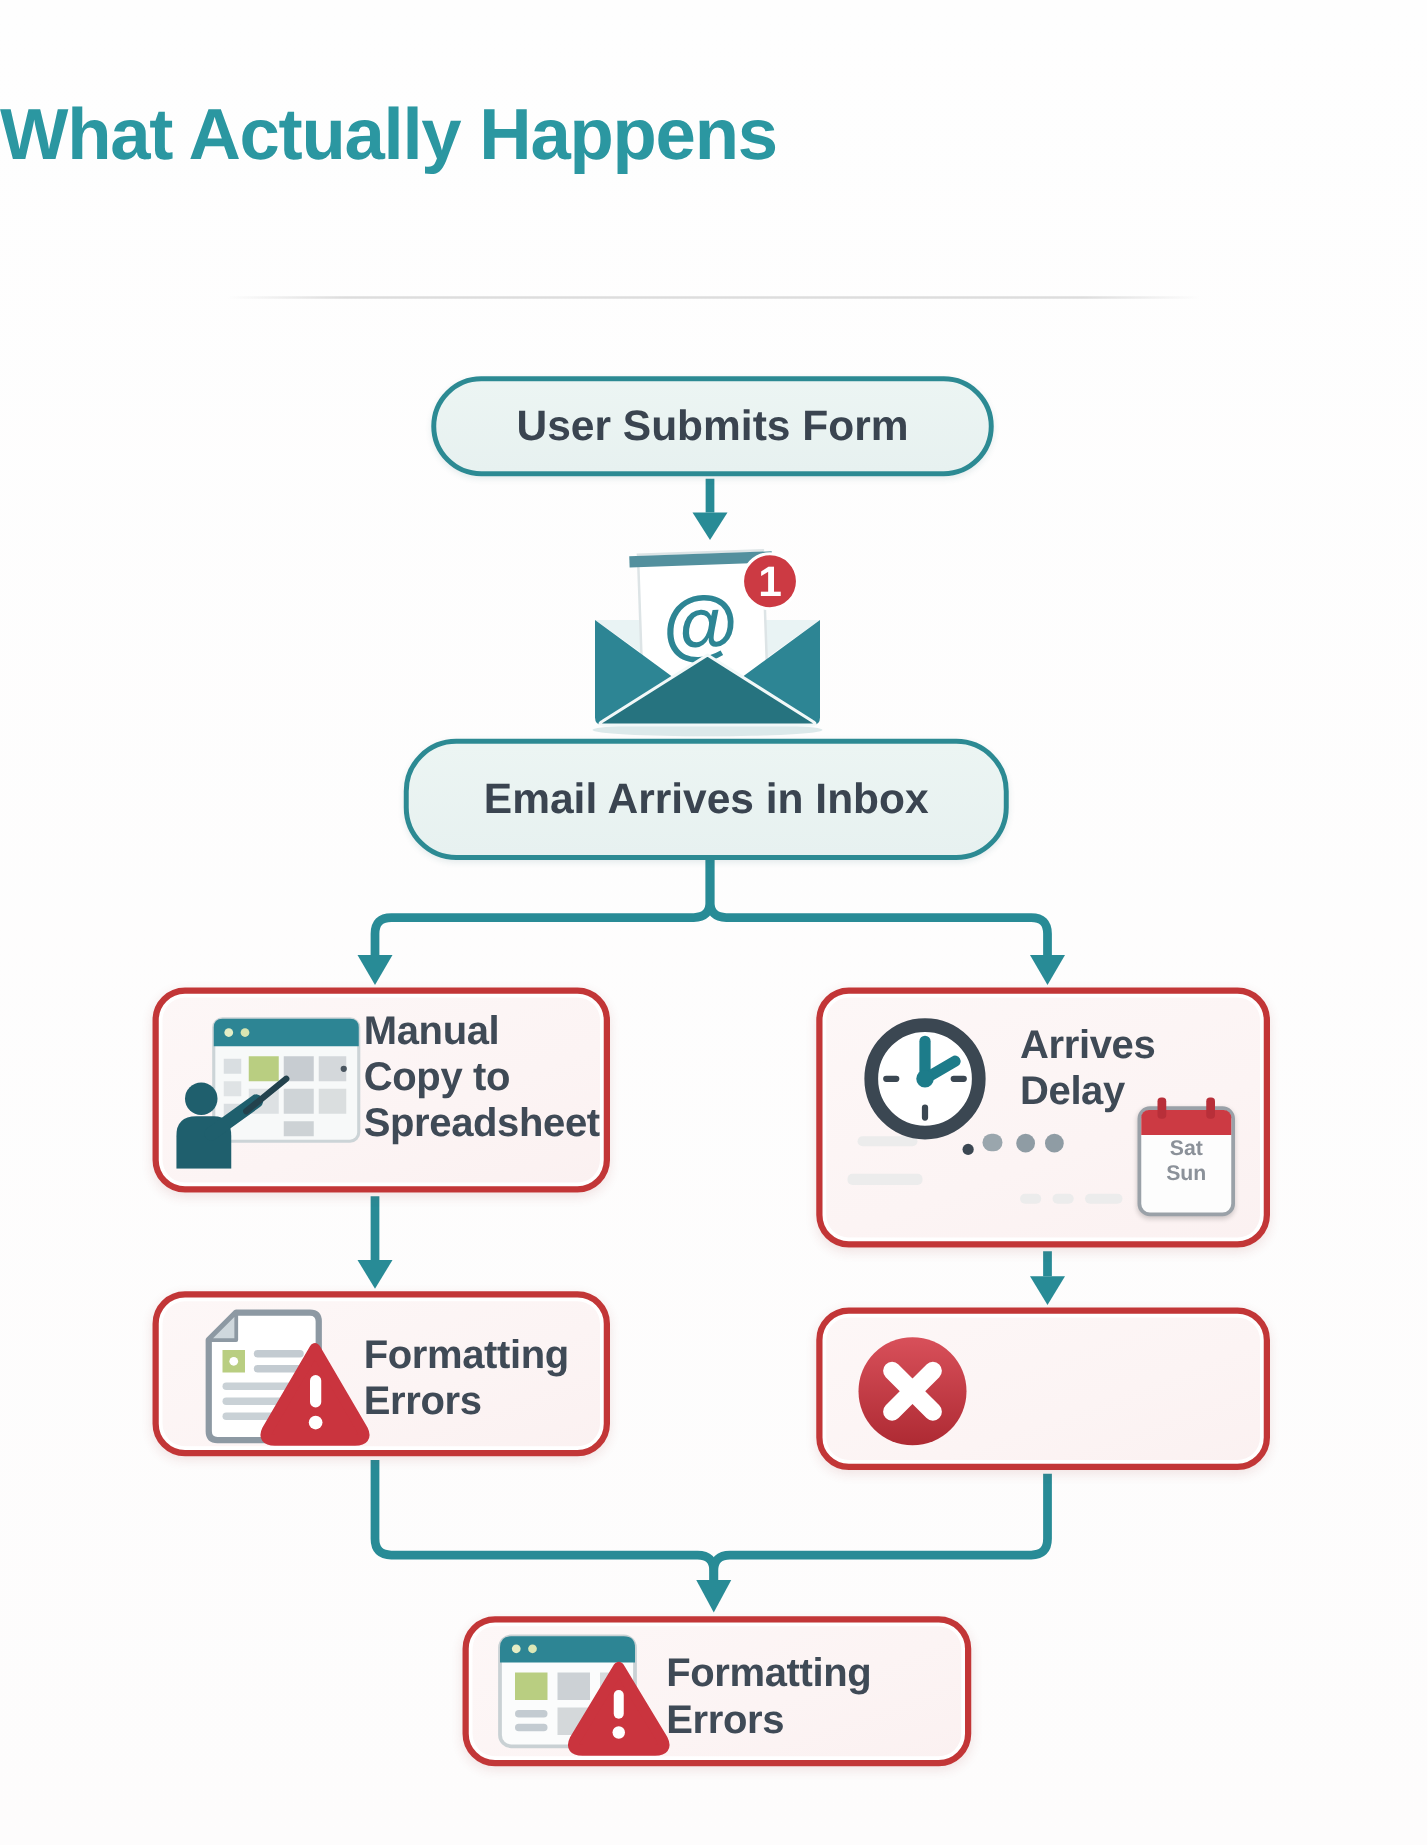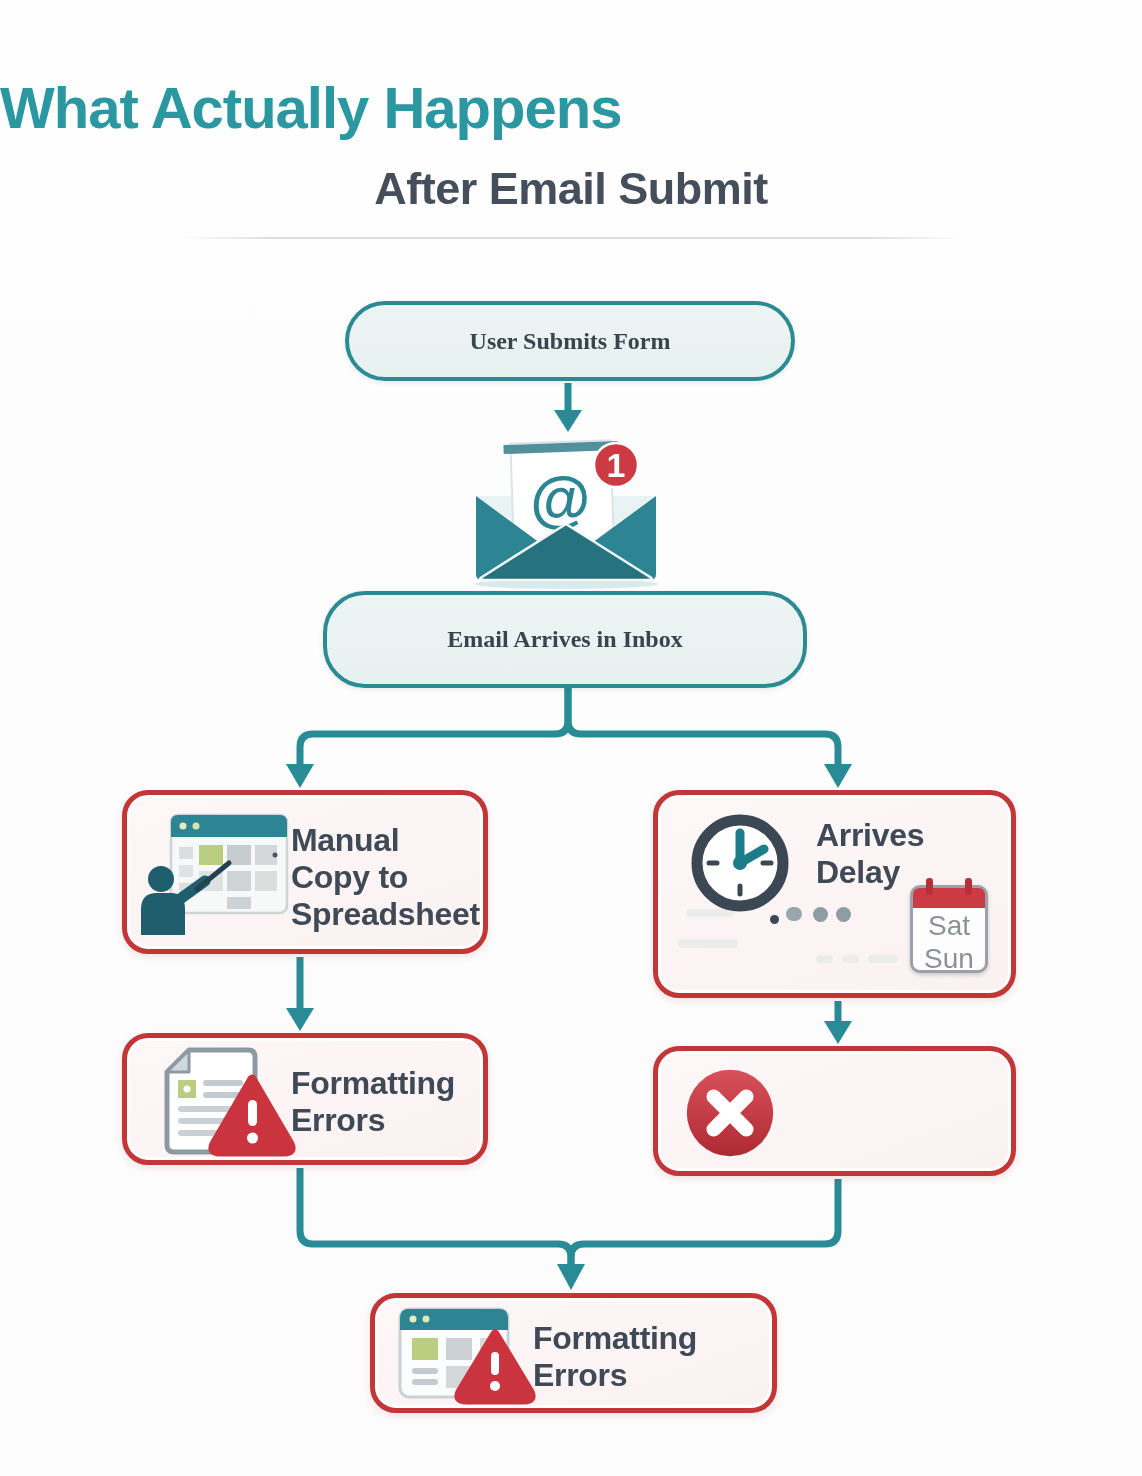--- a/index.html
+++ b/index.html
@@ -24,23 +24,22 @@
   
   .connectors{position:absolute;left:0;top:0;width:1142px;height:1476px;pointer-events:none;z-index:1;}
   .c-line{fill:none;stroke:var(--arrow);stroke-width:7;}
   .c-head{fill:var(--arrow);}
   
   .pill{
     position:absolute;box-sizing:border-box;z-index:2;
     border:4px solid var(--pill_border);border-radius:42px;
     background:linear-gradient(180deg,#ecf5f3 0%,var(--pill_bg) 100%);
     display:flex;align-items:center;justify-content:center;
-    font-size:24px;font-weight:700;color:var(--node_text);
+    font-size:34px;font-weight:700;color:var(--node_text);
     box-shadow:0 2px 5px rgba(40,100,110,.12);
-    font-family:Liberation Serif, serif;
   }
   #pill-start{left:345px;top:301px;width:450px;height:80px;}
   #pill-inbox{left:323px;top:591px;width:484px;height:97px;}
   
   .envelope{position:absolute;left:460px;top:430px;width:212px;height:162px;z-index:2;}
   
   .redbox{
     position:absolute;box-sizing:border-box;z-index:2;
     border:5px solid var(--box_border);border-radius:26px;
     background:linear-gradient(160deg,#fdf7f7 0%,var(--box_bg) 60%,#fbf1f1 100%);
@@ -61,37 +60,36 @@
   .dot{position:absolute;border-radius:50%;}
   
   .calendar{
     position:absolute;left:252px;top:90px;width:78px;height:88px;box-sizing:border-box;
     background:#fdfdfd;border:3px solid #9aa1a8;border-radius:10px;
     box-shadow:0 2px 4px rgba(0,0,0,.18);
   }
   .cal-header{height:20px;background:var(--badge_red);border-radius:6px 6px 0 0;}
   .cal-peg{position:absolute;top:-10px;width:7px;height:17px;background:#b82f39;border-radius:3px;}
   .cal-days{
-    margin-top:1px;text-align:center;font-size:28px;font-weight:400;line-height:1.18;
+    margin-top:1px;text-align:center;font-size:17px;font-weight:700;line-height:1.18;
     color:var(--cal_text);white-space:pre-line;
   }
   
   .f-teal{fill:var(--icon_teal);}   .f-dteal{fill:var(--icon_dark_teal);}
   .f-green{fill:var(--cell_green);} .f-warn{fill:var(--warn_red);}
   .f-badge{fill:var(--badge_red);}
   .s-dark{stroke:var(--clock_dark);}
   text{font-family:"Liberation Sans",sans-serif;}
 </style>
 </head>
 <body>
 
 <div class="page">
 
   <h1 class="title">What Actually Happens</h1>
-  <h2 class="subtitle">After Email Submit</h2>
   <div class="divider"></div>
 
   <svg class="connectors" viewBox="0 0 1142 1476">
     <path class="c-line" d="M568 383 V410"></path>
     <polygon class="c-head" points="554,410 582,410 568,432"></polygon>
 
     <path class="c-line" d="M568 672 V721 Q568 734 555 734 L313 734 Q300 734 300 747 V766"></path>
     <polygon class="c-head" points="286,764 314,764 300,788"></polygon>
     <path class="c-line" d="M568 672 V721 Q568 734 581 734 L825 734 Q838 734 838 747 V766"></path>
     <polygon class="c-head" points="824,764 852,764 838,788"></polygon>
@@ -147,21 +145,21 @@
       <rect x="58" y="58" width="24" height="20" fill="#dde1e3"></rect>
       <rect x="86" y="58" width="24" height="20" fill="#cfd4d7"></rect>
       <rect x="114" y="58" width="22" height="20" fill="#dadedf"></rect>
       <rect x="86" y="84" width="24" height="12" fill="#cdd2d5"></rect>
       <circle cx="134" cy="42" r="2.5" fill="#49555f"></circle>
       <circle cx="20" cy="66" r="13" class="f-dteal"></circle>
       <path class="f-dteal" d="M0,122 V96 Q0,80 16,80 H30 Q44,80 44,96 V122 Z"></path>
       <path d="M28,94 L64,68" stroke="#1f5f6d" stroke-width="11" stroke-linecap="round" fill="none"></path>
       <path d="M56,76 L88,50" stroke="#23424d" stroke-width="5" stroke-linecap="round" fill="none"></path>
     </svg>
-    <span class="boxlabel" style="left:164px;top:27px;">Manual
+    <span class="boxlabel" style="left:164px;top:11px;">Manual
 Copy to
 Spreadsheet</span>
   </div>
 
   <div class="redbox" id="box-weekend">
     <div class="speed-bar" style="left:28px;top:114px;width:48px;height:8px;"></div>
     <div class="speed-bar" style="left:20px;top:144px;width:60px;height:9px;"></div>
     <div class="speed-bar" style="left:158px;top:160px;width:17px;height:8px;"></div>
     <div class="speed-bar" style="left:184px;top:160px;width:17px;height:8px;"></div>
     <div class="speed-bar" style="left:210px;top:160px;width:30px;height:8px;"></div>

